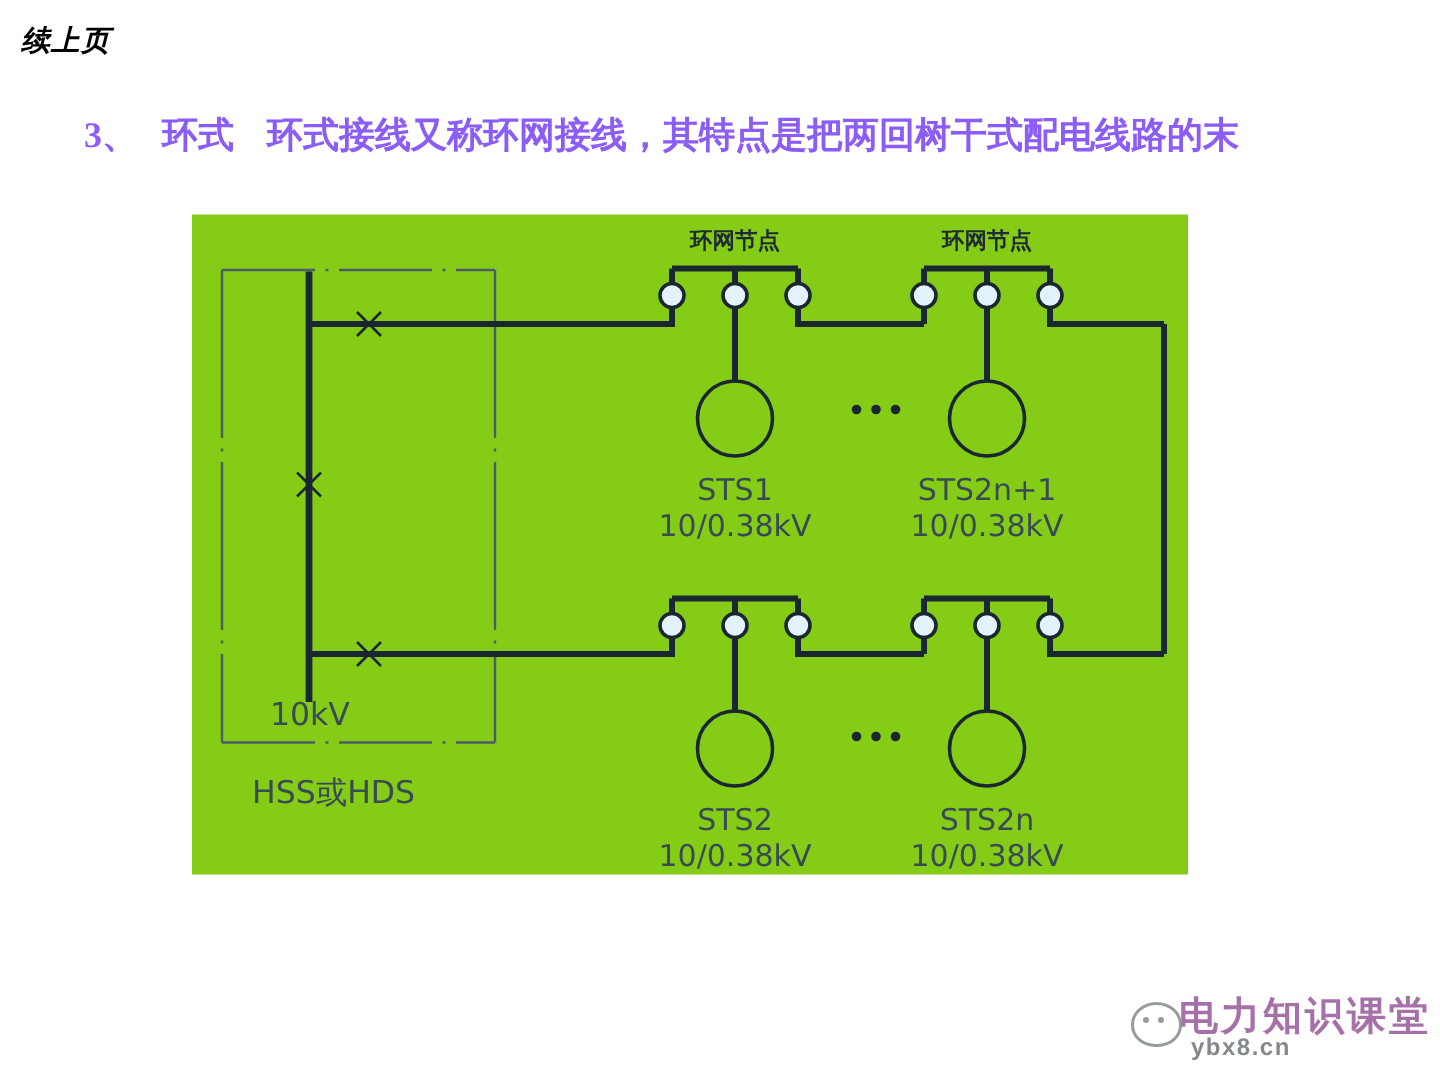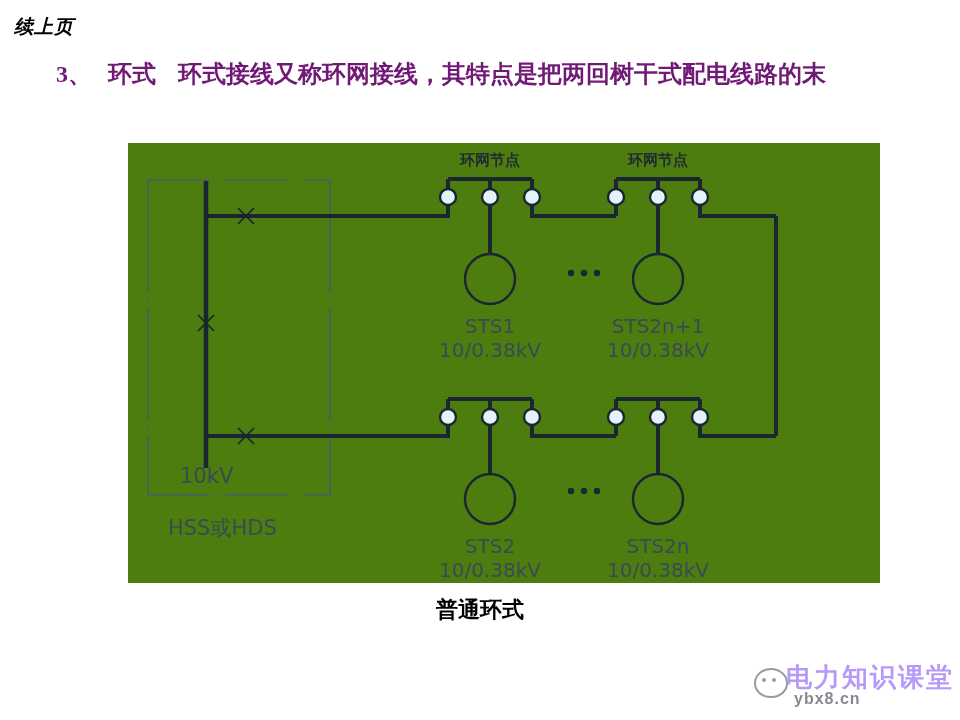--- a/index.html
+++ b/index.html
@@ -30,23 +30,23 @@
     font-weight: bold;
     font-size: 19px;
     color: #000000;
     letter-spacing: 1px;
     white-space: nowrap;
   }
   
   .heading {
     position: absolute;
     left: 56px;
-    top: 56px;
+    top: 73px;
     width: 870px;
-    color: #701a75;
+    color: #8b5cf6;
     font-family: "Liberation Serif", "DejaVu Serif", serif;
     font-weight: bold;
     font-size: 24px;
     line-height: 36px;
   }
   .heading .num {
     display: inline-block;
   }
   .heading .term {
     display: inline-block;
@@ -58,23 +58,23 @@
   }
   .heading .line2 {
     display: block;
     padding-left: 126px;
   }
   
   .diagram-panel {
     position: absolute;
     left: 128px;
     top: 143px;
-    width: 752px;
+    width: 664px;
     height: 440px;
-    background: #4d7c0f;
+    background: #84cc16;
   }
   .diagram-panel svg {
     display: block;
   }
   .dg-label {
     font-family: "DejaVu Sans", "Liberation Sans", sans-serif;
     fill: #3a4a55;
   }
   .dg-label-cn {
     font-family: "Liberation Serif", "DejaVu Serif", serif;
@@ -140,21 +140,21 @@
   }
   .wm-face::before { left: 6px; }
   .wm-face::after  { left: 16px; }
   .wm-main {
     position: absolute;
     left: 34px;
     top: 2px;
     font-family: "Liberation Serif", "DejaVu Serif", serif;
     font-weight: bold;
     font-size: 26px;
-    color: #8b5cf6;
+    color: #701a75;
     letter-spacing: 2px;
     white-space: nowrap;
   }
   .wm-sub {
     position: absolute;
     left: 42px;
     top: 32px;
     font-family: Liberation Sans, sans-serif;
     font-weight: bold;
     font-size: 16px;
@@ -294,21 +294,20 @@
         <circle cx="443" cy="348" r="3.2"></circle>
         <circle cx="456" cy="348" r="3.2"></circle>
         <circle cx="469" cy="348" r="3.2"></circle>
       </g>
 
       <text class="dg-label" x="52" y="340" font-size="21" text-anchor="start">10kV</text>
       <text class="dg-label" x="40" y="392" font-size="21" text-anchor="start">HSS或HDS</text>
     </svg>
   </div>
 
-  <div class="caption">普通环式</div>
 
 
   <div class="watermark">
     <div class="wm-face"></div>
     <div class="wm-main">电力知识课堂</div>
     <div class="wm-sub">ybx8.cn</div>
   </div>
 
 </div>
 

